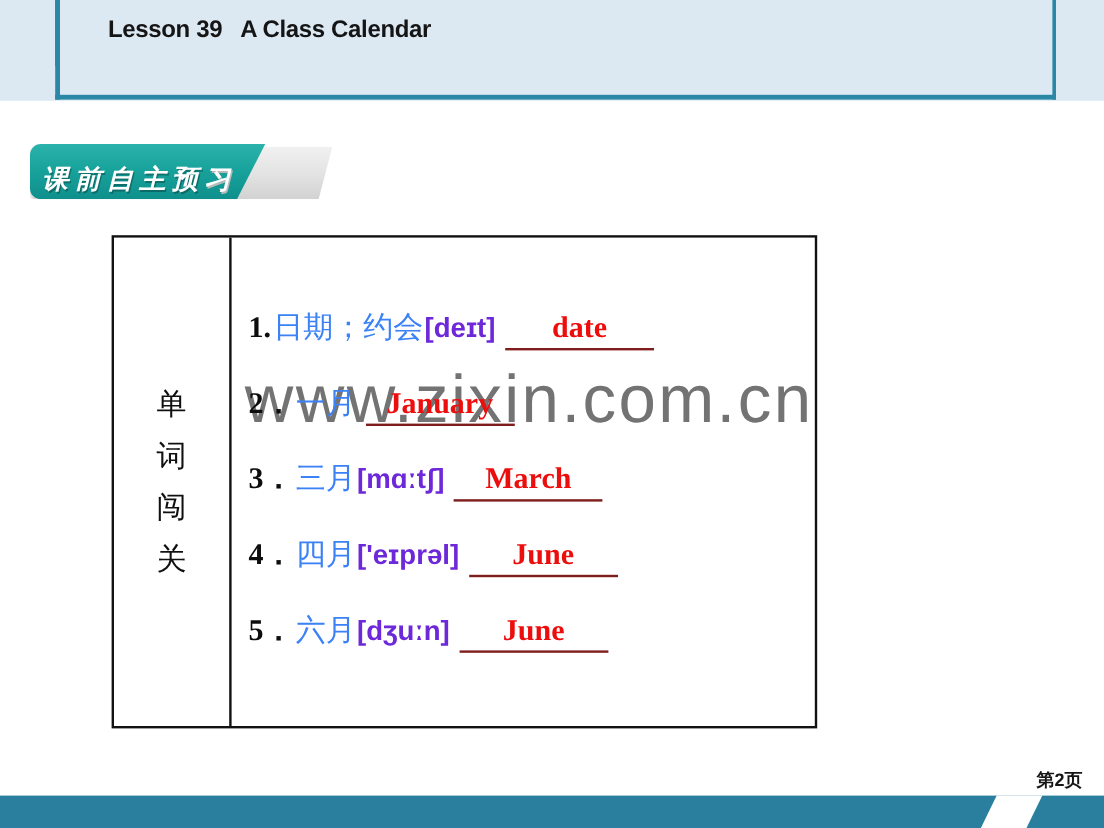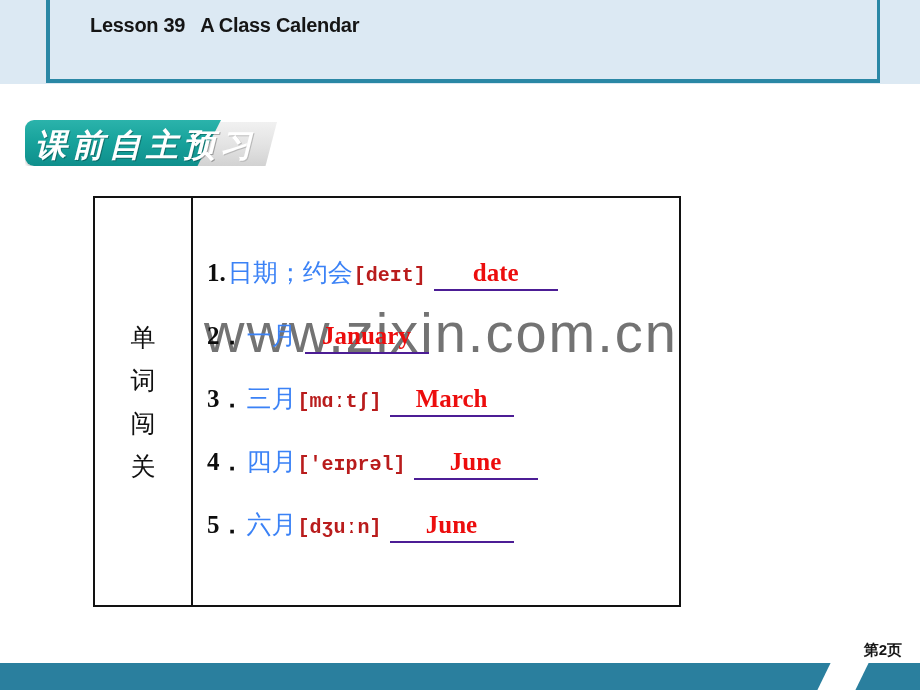--- a/index.html
+++ b/index.html
@@ -89,26 +89,26 @@
     width: 196px;
     height: 46px;
     background: linear-gradient(180deg, #2bb3ab 0%, #18a39c 45%, #0f8f8c 100%);
     border-radius: 9px 0 0 9px;
     clip-path: polygon(0 0, 100% 0, 88% 100%, 0% 100%);
     box-shadow: 0 2px 3px rgba(0,0,0,0.22);
   }
   .banner-text {
     position: absolute;
     left: 10px;
-    top: 4px;
+    top: 15px;
     width: 240px;
     font-family: "Liberation Serif", serif;
     font-style: italic;
     font-weight: bold;
-    font-size: 32px;
+    font-size: 22px;
     letter-spacing: 5px;
     color: #ffffff;
     text-shadow: 1px 1px 0 rgba(0,0,0,0.28);
     white-space: pre;
   }
   .banner-text .tail-char {
     color: #ffffff;
     text-shadow: 1px 1px 0 #b9b9b9;
   }
 
@@ -186,30 +186,30 @@
     color: #0d0d0d;
   }
   .item-cn {
     font-family: "Liberation Serif", serif;
     font-size: 25px;
     color: #3b82f6;
     margin-left: 2px;
     text-align: right;
   }
   .item-ipa {
-    font-family: Liberation Mono, monospace;
-    font-weight: bold;
-    font-size: 20px;
-    color: #b91c1c;
+    font-family: Liberation Sans, sans-serif;
+    font-weight: bold;
+    font-size: 23px;
+    color: #6d28d9;
     margin-left: 1px;
   }
   .answer-slot {
     position: relative;
     margin-left: 8px;
-    border-bottom: 2px solid #4c1d95;
+    border-bottom: 2px solid #7f1d1d;
     min-width: 112px;
     text-align: center;
     padding: 0 6px 1px 6px;
     height: 30px;
     display: inline-block;
   }
   .answer-text {
     font-family: "Liberation Serif", serif;
     font-weight: bold;
     font-style: normal;

